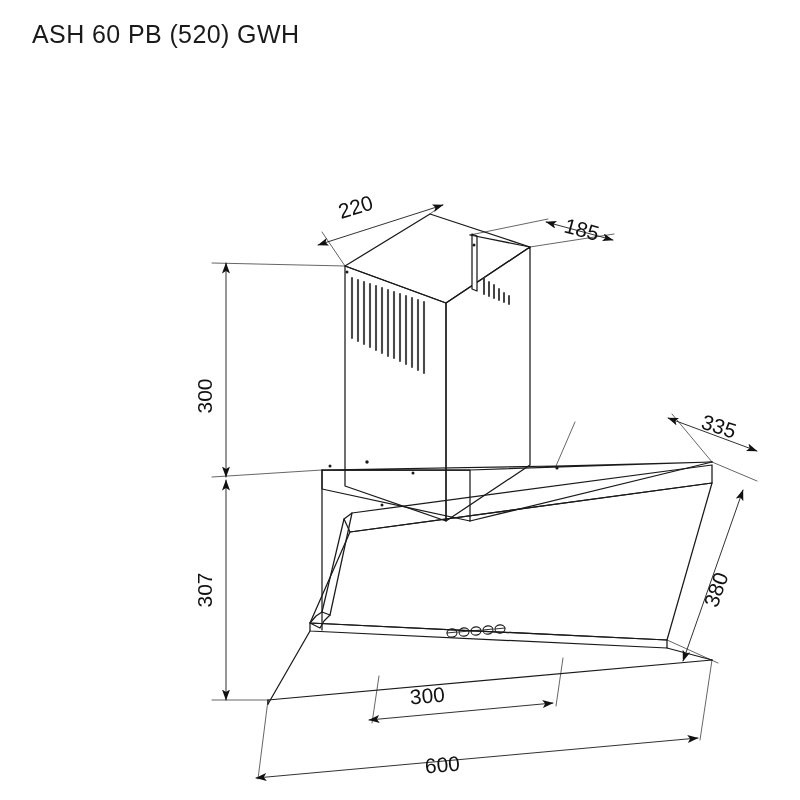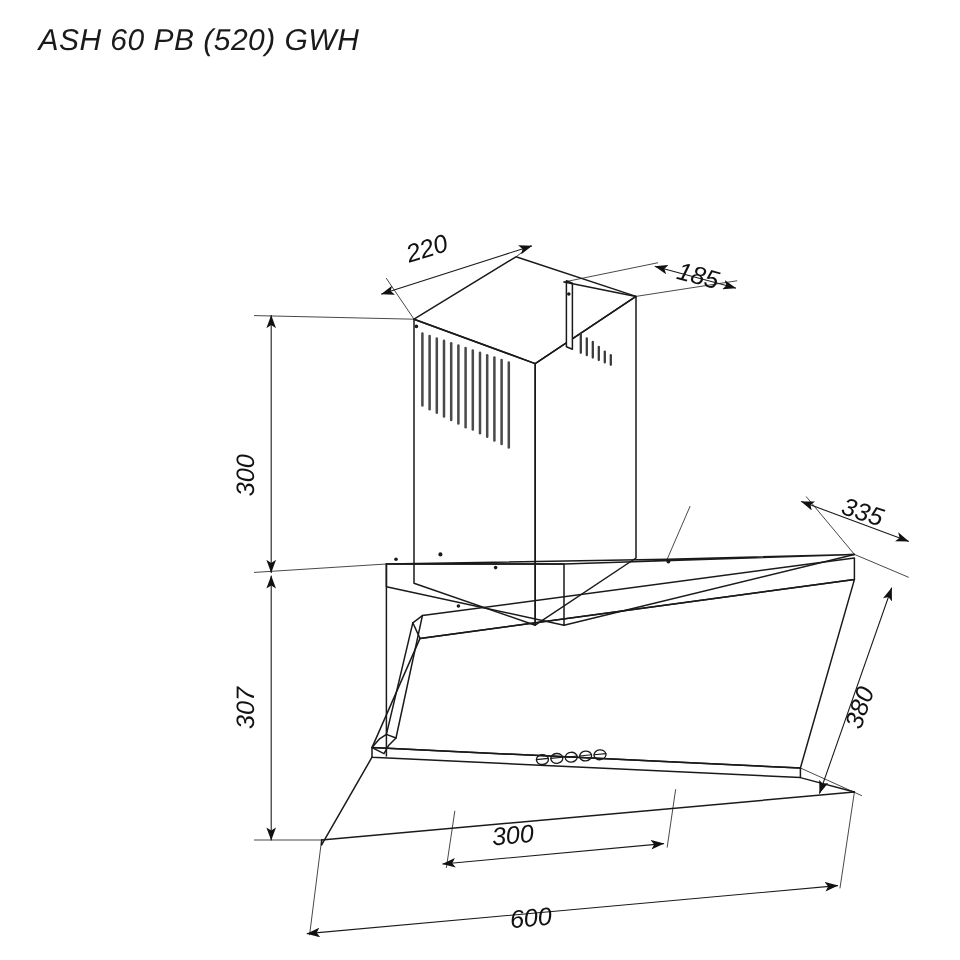--- a/index.html
+++ b/index.html
@@ -12,21 +12,20 @@
     height: 800px;
     font-family: "Liberation Sans", sans-serif;
     overflow: hidden;
     position: relative;
   }
   #drawing-root {
     position: relative;
     width: 800px;
     height: 604px;
     background: #ffffff;
-    font-style: italic;
   }
   .title-text {
     position: absolute;
     left: 32px;
     top: 20px;
     font-family: "Liberation Sans", sans-serif;
     font-size: 25px;
     letter-spacing: 0.4px;
     color: #1a1a1a;
     white-space: nowrap;

